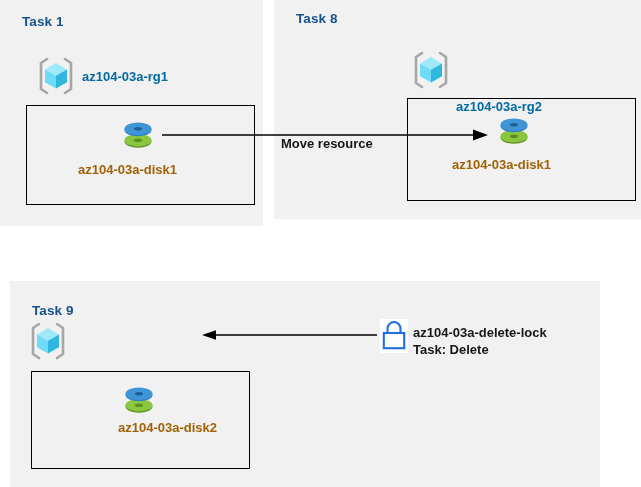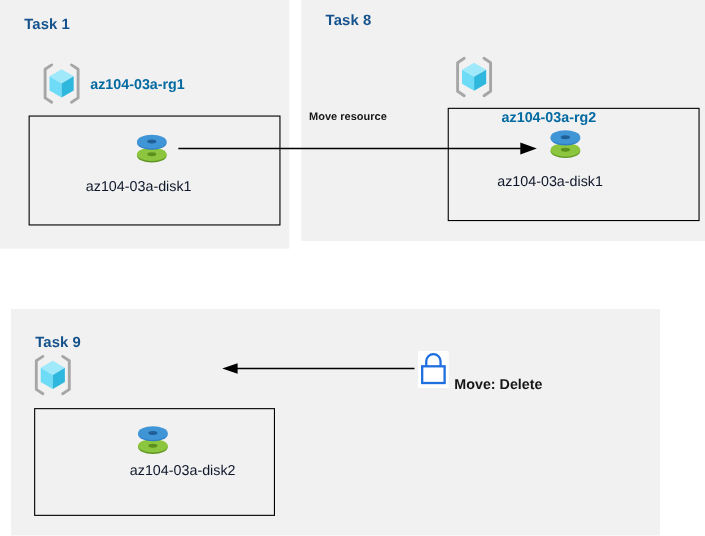--- a/index.html
+++ b/index.html
@@ -89,46 +89,46 @@
     height: 40px;
   }
   .disk-icon svg { display: block; width: 40px; height: 40px; }
 
   #diskicon-1 { left: 118px; top: 114px; }
   #diskicon-2 { left: 494px; top: 110px; }
   #diskicon-3 { left: 119px; top: 379px; }
 
   .disk-label {
     position: absolute;
-    font-weight: normal;
-    font-size: 13px;
-    color: #0f172a;
+    font-weight: bold;
+    font-size: 13px;
+    color: #a16207;
     white-space: nowrap;
   }
   #disklabel-1 { left: 78px;  top: 162px; }
   #disklabel-2 { left: 452px; top: 157px; }
   #disklabel-3 { left: 78px;  top: 420px; margin-left: 40px; }
 
   
   .connector {
     position: absolute;
   }
   .connector svg { display: block; }
 
   #arrow-move   { left: 162px; top: 128px; }
   #arrow-lock   { left: 202px; top: 328px; }
 
   .move-label {
     position: absolute;
     font-weight: bold;
-    font-size: 10px;
+    font-size: 13px;
     color: #161616;
     white-space: nowrap;
     left: 281px;
-    top: 101px;
+    top: 136px;
   }
 
   
   #lock-icon {
     position: absolute;
     left: 380px;
     top: 319px;
     width: 28px;
     height: 34px;
   }
@@ -296,17 +296,18 @@
 
   <div id="lock-icon">
     <svg viewBox="0 0 28 34" xmlns="http://www.w3.org/2000/svg">
       <rect x="0" y="0" width="28" height="34" fill="#ffffff"></rect>
 
       <path d="M7.5 14 L7.5 9.5 A6.5 6.5 0 0 1 20.5 9.5 L20.5 14" fill="none" stroke="#1f6fe0" stroke-width="2.1"></path>
 
       <rect x="3.8" y="14" width="20.4" height="15.2" fill="none" stroke="#1f6fe0" stroke-width="2.1"></rect>
     </svg>
   </div>
+  <div class="lock-name">az104-03a-delete-lock</div>
   <div class="lock-type">
-    <span class="k">Move:</span><span class="v"> Delete</span>
+    <span class="k">Task:</span><span class="v"> Delete</span>
   </div>
 
 </div>
 
 </body></html>

